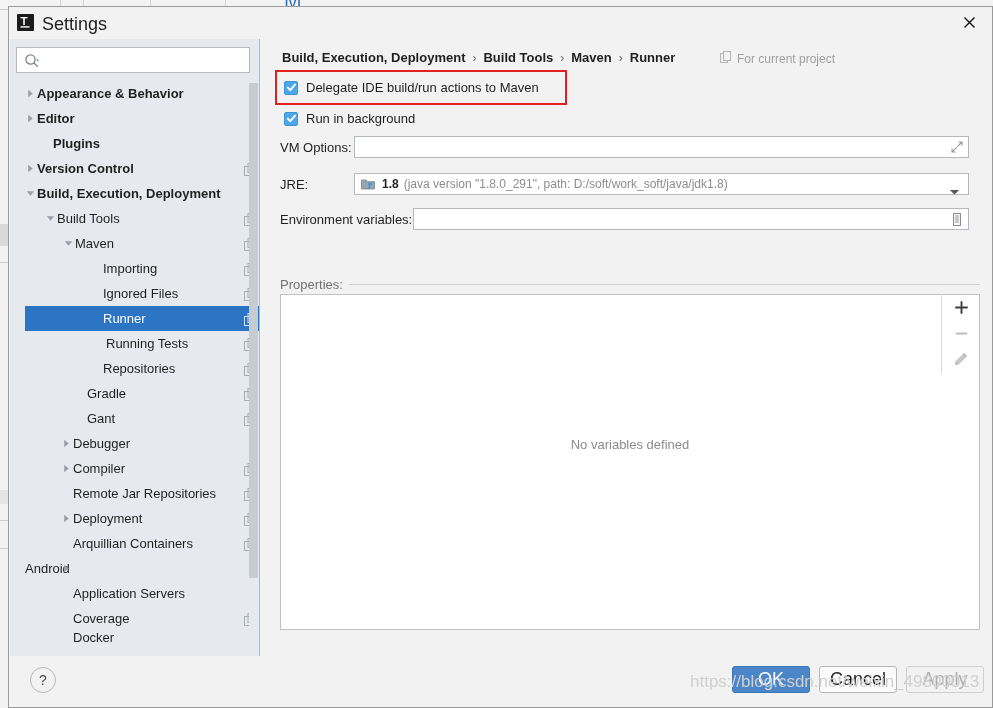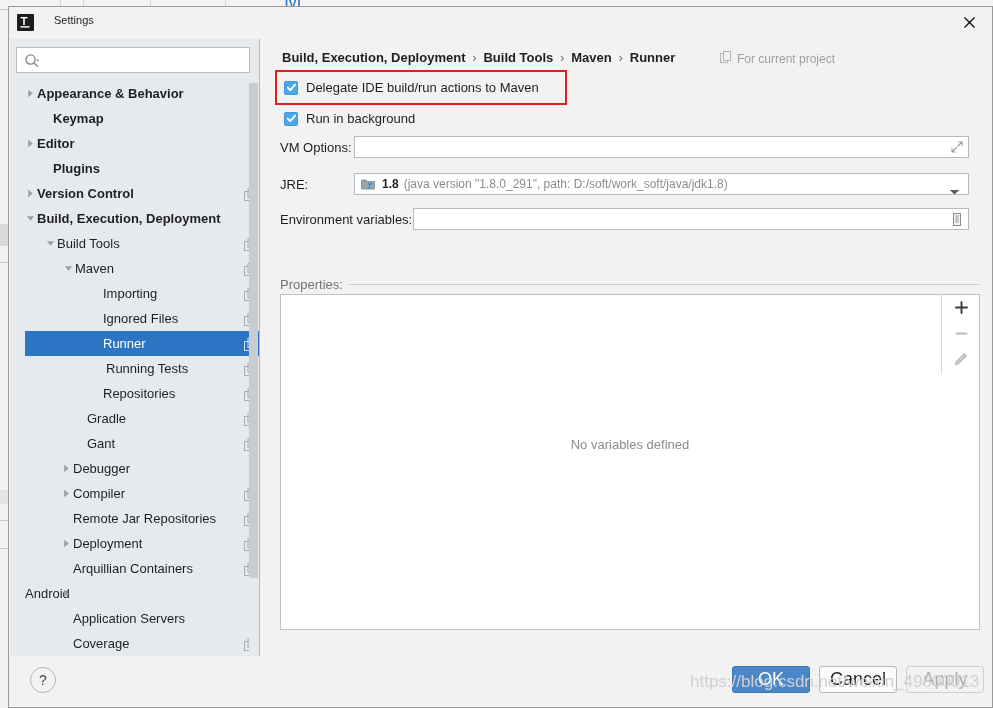--- a/index.html
+++ b/index.html
@@ -44,21 +44,21 @@
     background: #f2f2f2;
   }
   #app-icon {
     position: absolute; left: 8px; top: 7px; width: 17px; height: 17px;
     background: #1b1b1b; border-radius: 1px;
     display: flex; align-items: center; justify-content: center;
   }
   #app-icon svg { display: block; }
   #window-title {
     position: absolute; left: 33px; top: 7px;
-    font-size: 11px; color: #1f1f1f; margin-left: 12px;
+    font-size: 18px; color: #1f1f1f;
   }
   #close-button {
     position: absolute; right: 0px; top: 0px; width: 46px; height: 31px;
     display: flex; align-items: center; justify-content: center;
     cursor: pointer;
   }
   #close-button svg { display: block; }
 
   
   #left-pane {
@@ -325,23 +325,20 @@
       <div id="tree">
           <div class="tree-row">
             <span class="tree-arrow" style="left: -1px;">
               <svg width="9" height="9" viewBox="0 0 9 9">
                 <path d="M2.2 0.8 L2.2 8.2 L6.8 4.5 Z" fill="#9aa0a6"></path>
               </svg>
             </span>
             <span class="tree-label bold" style="margin-left: 12px;">Appearance &amp; Behavior</span>
           </div>
           <div class="tree-row">
-            <span class="tree-label bold" style="margin-left: 28px;">Keymap</span>
-          </div>
-          <div class="tree-row">
             <span class="tree-arrow" style="left: -1px;">
               <svg width="9" height="9" viewBox="0 0 9 9">
                 <path d="M2.2 0.8 L2.2 8.2 L6.8 4.5 Z" fill="#9aa0a6"></path>
               </svg>
             </span>
             <span class="tree-label bold" style="margin-left: 12px;">Editor</span>
           </div>
           <div class="tree-row">
             <span class="tree-label bold" style="margin-left: 28px;">Plugins</span>
           </div>

